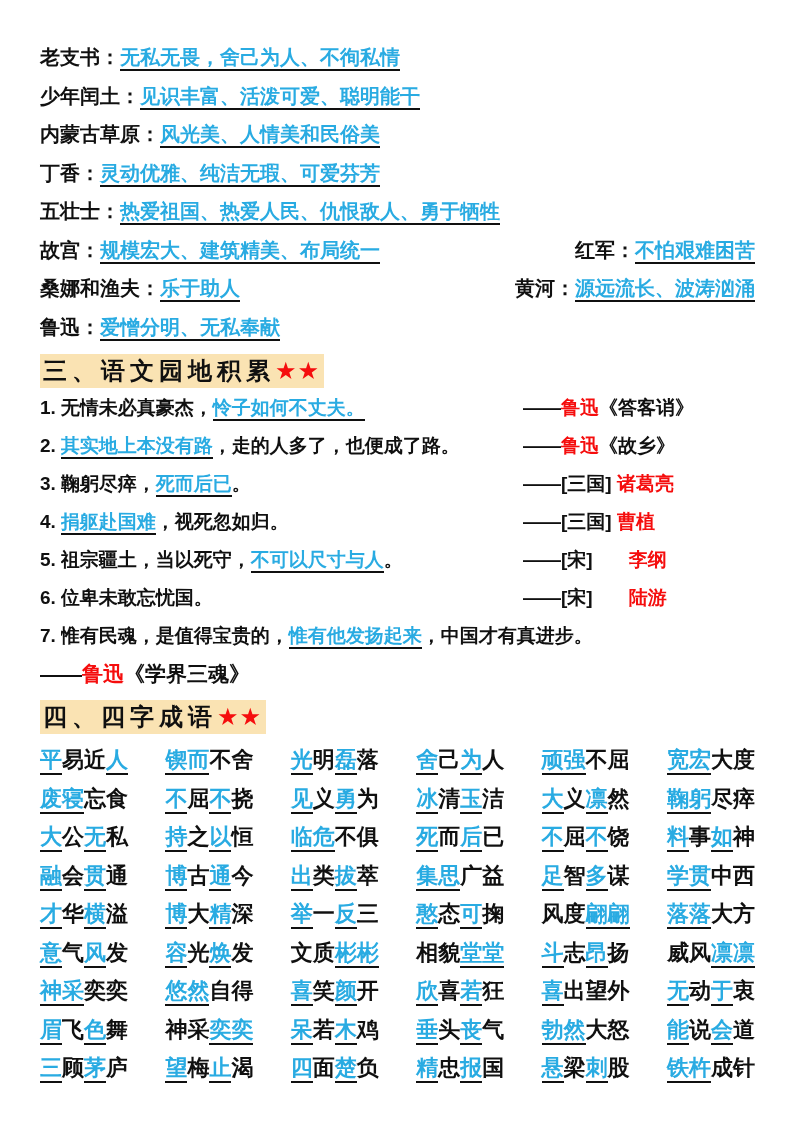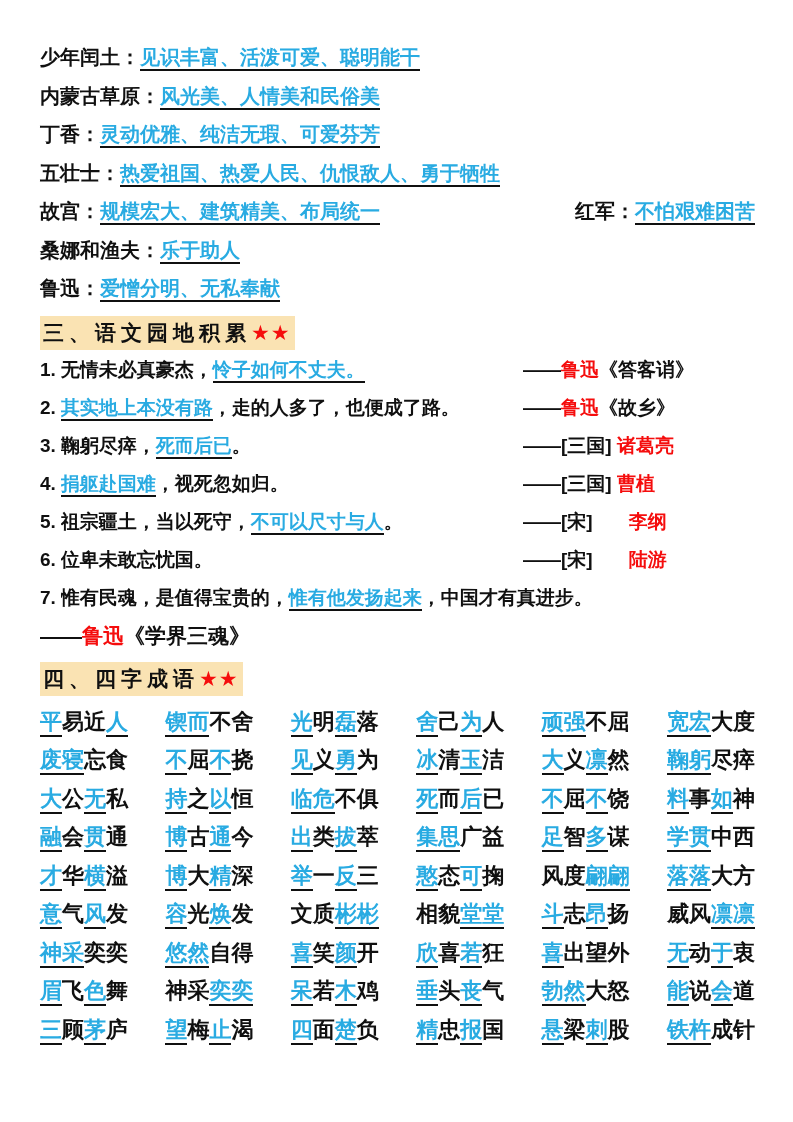--- a/index.html
+++ b/index.html
@@ -15,21 +15,21 @@
     font-family:"Liberation Sans","DejaVu Sans",sans-serif;
     font-weight:700;color:var(--ink);font-size:20px;
   }
   
   .trait-row{display:flex;justify-content:space-between;align-items:baseline;height:38.5px;line-height:27px;white-space:nowrap;}
   .hl{color:var(--blue);border-bottom:2px solid var(--ink);padding-bottom:1px;}
   
   .heading-wrap{height:40px;margin-top:2px;}
   .heading{
     display:inline-block;background:var(--heading-bg);
-    font-size:21px;letter-spacing:5px;padding:4px 4px 4px 3px;line-height:26px;
+    font-size:24px;letter-spacing:5px;padding:4px 4px 4px 3px;line-height:26px;
   }
   .stars{color:var(--red);letter-spacing:1px;}
   
   .quote{display:flex;align-items:baseline;height:38px;line-height:27px;font-size:19px;white-space:nowrap;}
   .qnum{margin-right:5px;}
   .qtext{flex:1 1 auto;overflow:hidden;}
   .qattr{flex:0 0 232px;width:232px;}
   .red{color:var(--red);}
   .gap{margin-left:36px;}
   .footer-line{height:38px;line-height:27px;font-size:21px;}
@@ -41,37 +41,41 @@
   }
   .idiom{white-space:nowrap;line-height:27px;}
 </style>
 </head>
 <body>
 
 <div class="page">
 
   <div id="trait-rows">
       <div class="trait-row">
+        <span><span>老支书：</span><span class="hl">无私无畏，舍己为人、不徇私情</span></span>
+      </div>
+      <div class="trait-row">
         <span><span>少年闰土：</span><span class="hl">见识丰富、活泼可爱、聪明能干</span></span>
       </div>
       <div class="trait-row">
         <span><span>内蒙古草原：</span><span class="hl">风光美、人情美和民俗美</span></span>
       </div>
       <div class="trait-row">
         <span><span>丁香：</span><span class="hl">灵动优雅、纯洁无瑕、可爱芬芳</span></span>
       </div>
       <div class="trait-row">
         <span><span>五壮士：</span><span class="hl">热爱祖国、热爱人民、仇恨敌人、勇于牺牲</span></span>
       </div>
       <div class="trait-row">
         <span><span>故宫：</span><span class="hl">规模宏大、建筑精美、布局统一</span></span>
         <span><span>红军：</span><span class="hl">不怕艰难困苦</span></span>
       </div>
       <div class="trait-row">
         <span><span>桑娜和渔夫：</span><span class="hl">乐于助人</span></span>
+        <span><span>黄河：</span><span class="hl">源远流长、波涛汹涌</span></span>
       </div>
       <div class="trait-row">
         <span><span>鲁迅：</span><span class="hl">爱憎分明、无私奉献</span></span>
       </div>
     </div>
 
   <div class="heading-wrap">
     <span class="heading"><span>三、语文园地积累</span><span class="stars">★★</span></span>
   </div>
 

